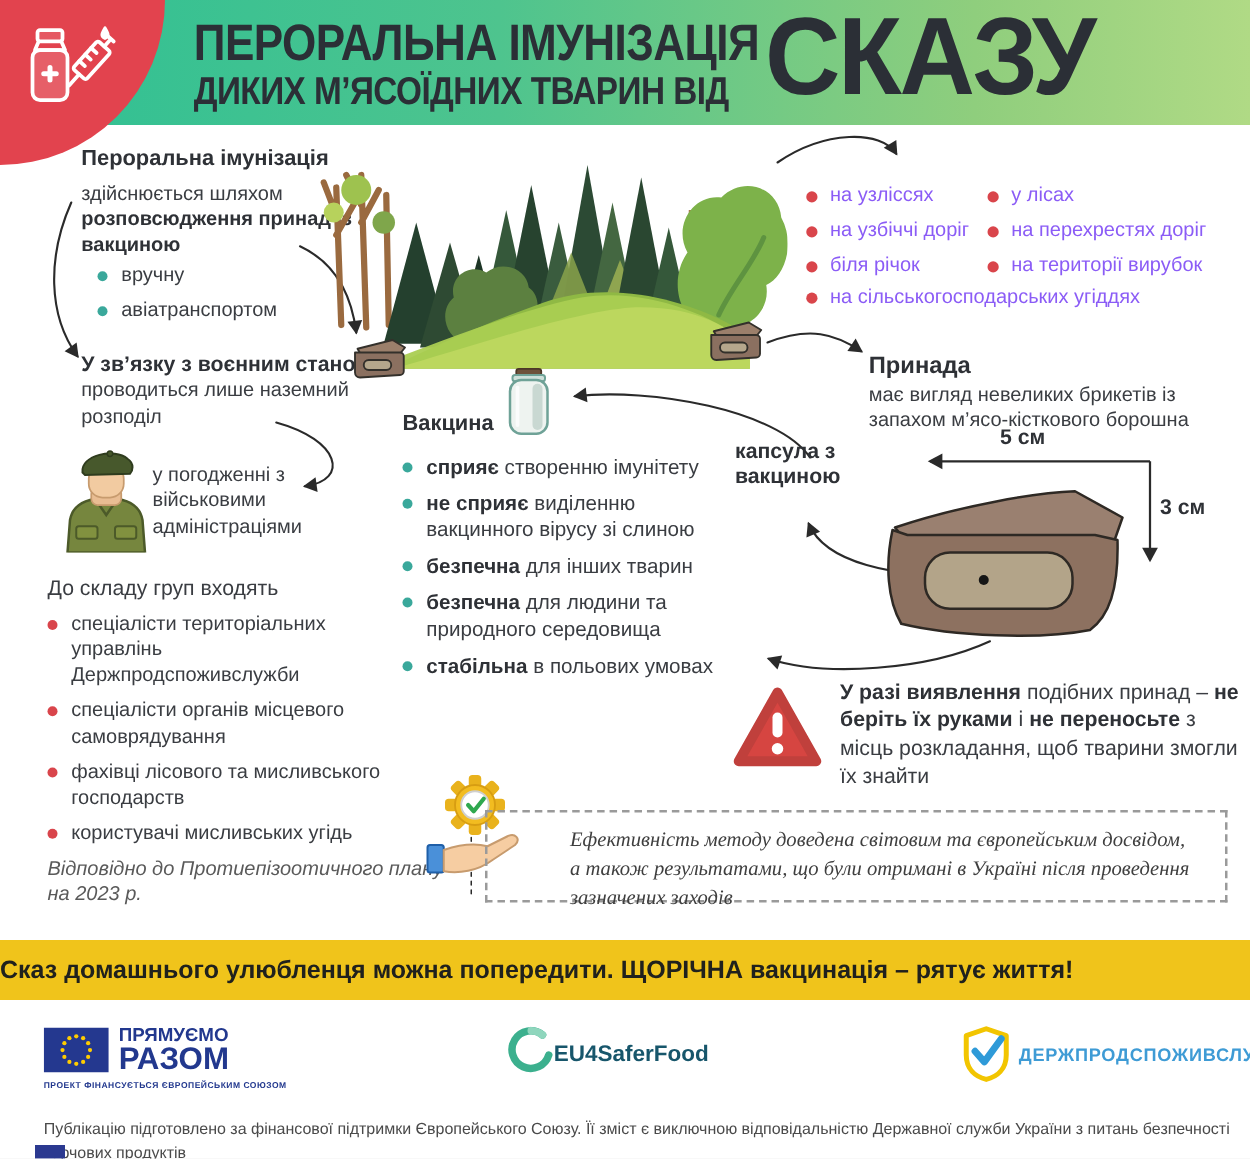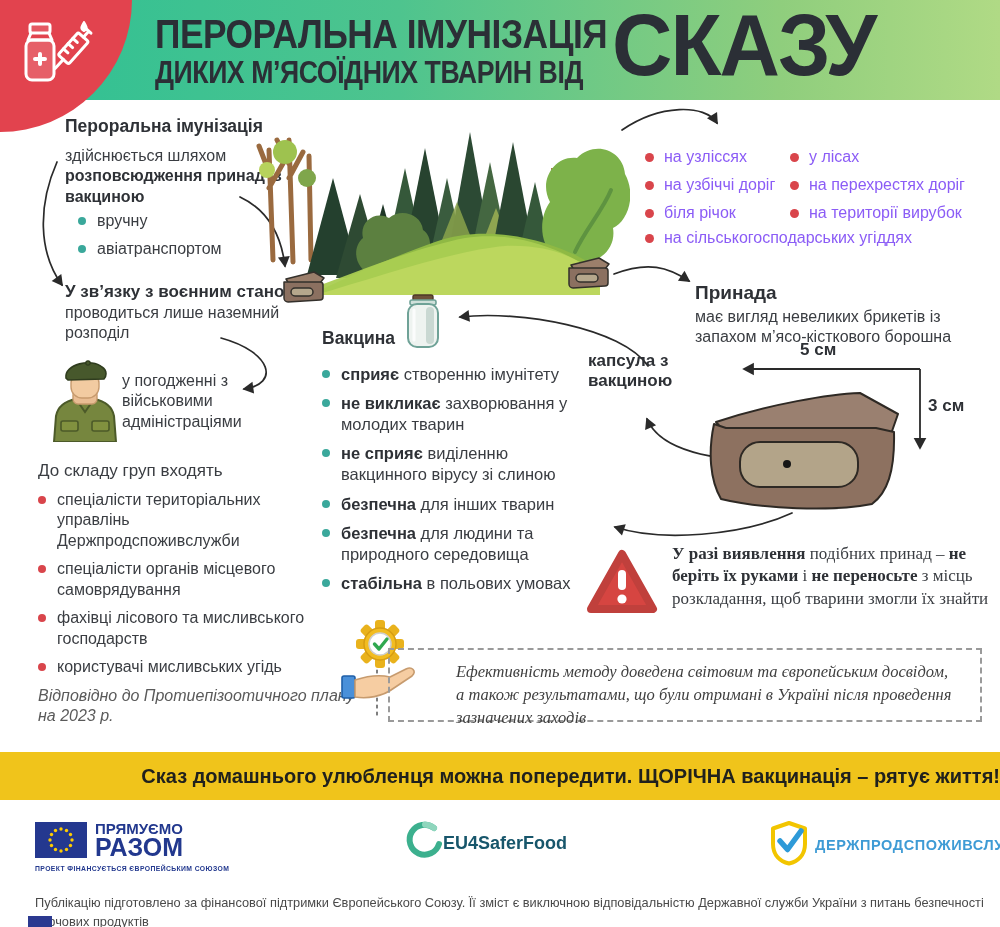--- a/index.html
+++ b/index.html
@@ -28,28 +28,28 @@
   .teal .dot{background:#3aa89b;}
   .red .dot{background:#d9454b;}
 
   .loc-item{position:relative;padding-left:19px;font-size:16px;color:#8b5cf6;margin-bottom:10px;}
   .loc-item .dot{position:absolute;left:0;top:5px;width:9px;height:9px;border-radius:50%;background:#d9454b;}
 
   
   .dim-label{font-weight:800;font-size:17px;color:#2e3136;}
 
   
-  .warn-text{font-size:17px;line-height:1.32;color:#3a3d42;font-family:Liberation Serif, serif;}
+  .warn-text{font-size:17px;line-height:1.32;color:#3a3d42;}
 
   
   .dash-box{border:2px dashed #9a9a9a;}
   .eff-text{font-style:italic;font-size:16.5px;color:#3f3f3f;line-height:1.4;font-family:"Liberation Serif",serif;}
 
   
-  .banner{left:0;top:752px;width:1000px;height:48px;background:#f0c41b;display:flex;align-items:center;justify-content:flex-end;}
+  .banner{left:0;top:752px;width:1000px;height:48px;background:#f0c41b;display:flex;align-items:center;justify-content:flex-start;}
   .banner-text{font-size:20px;font-weight:800;color:#20211d;}
 
   
   .eu-name{color:#22388e;font-weight:800;line-height:0.95;}
   .eu-sub{font-size:6.8px;color:#22388e;letter-spacing:0.4px;font-weight:700;}
   .eu4sf{font-size:18px;font-weight:800;color:#17566b;}
   .agency{font-size:14.5px;font-weight:700;color:#3e9bd5;letter-spacing:0.6px;}
   .disc{font-size:12.8px;color:#4a4a4a;line-height:1.5;}
   .corner-mark{left:28px;top:916px;width:24px;height:11px;background:#2b3990;}
 </style>
@@ -231,21 +231,20 @@
   <svg class="abs" style="left:402px;top:293px" width="42" height="56" viewBox="0 0 42 56">
     <rect x="11" y="2" width="20" height="6" rx="2" fill="#6d513a" stroke="#4c3828" stroke-width="1.4"></rect>
     <rect x="8" y="7" width="26" height="5" rx="2" fill="#cfe0da" stroke="#6fa297" stroke-width="1.6"></rect>
     <rect x="6" y="11" width="30" height="43" rx="9" fill="#eef3f0" stroke="#6fa297" stroke-width="2"></rect>
     <rect x="24" y="14" width="8" height="37" rx="4" fill="#c9d8d2"></rect>
     <path d="M12,17 v30" stroke="#ffffff" stroke-width="3" opacity="0.8" stroke-linecap="round"></path>
   </svg>
 
   <ul class="abs dotlist teal t" style="left:322px;top:364px;width:272px;font-size:16.5px">
     <li><span class="dot"></span><span class="bold">сприяє</span><span> створенню імунітету</span></li>
-    <li><span class="dot"></span><span class="bold">не викликає</span><span> захворювання у молодих тварин</span></li>
     <li><span class="dot"></span><span class="bold">не сприяє</span><span> виділенню вакцинного вірусу зі слиною</span></li>
     <li><span class="dot"></span><span class="bold">безпечна</span><span> для інших тварин</span></li>
     <li><span class="dot"></span><span class="bold">безпечна</span><span> для людини та природного середовища</span></li>
     <li><span class="dot"></span><span class="bold">стабільна</span><span> в польових умовах</span></li>
   </ul>
 
   <svg class="abs" style="left:586px;top:548px" width="72" height="68" viewBox="0 0 72 68">
     <polygon points="36,6 67,61 5,61" fill="#d64541" stroke="#c0403c" stroke-width="8" stroke-linejoin="round"></polygon>
     <rect x="32" y="22" width="8" height="20" rx="4" fill="#ffffff"></rect>
     <circle cx="36" cy="51" r="4.6" fill="#ffffff"></circle>

